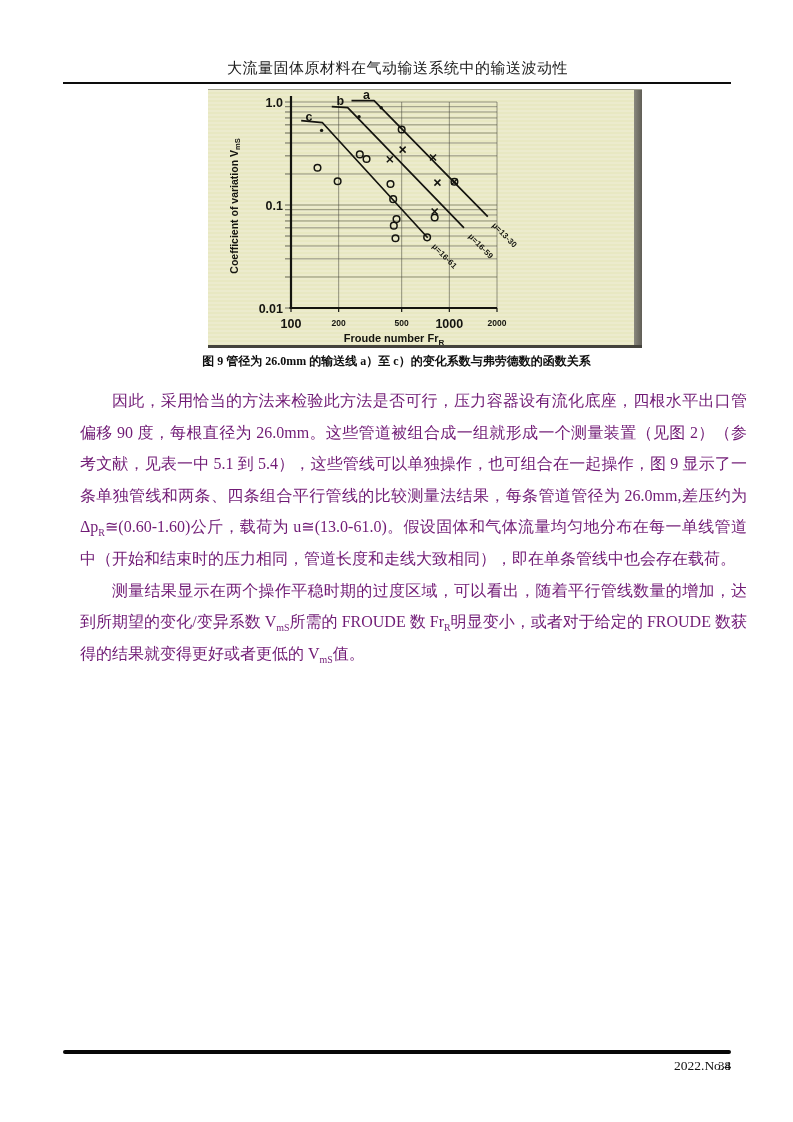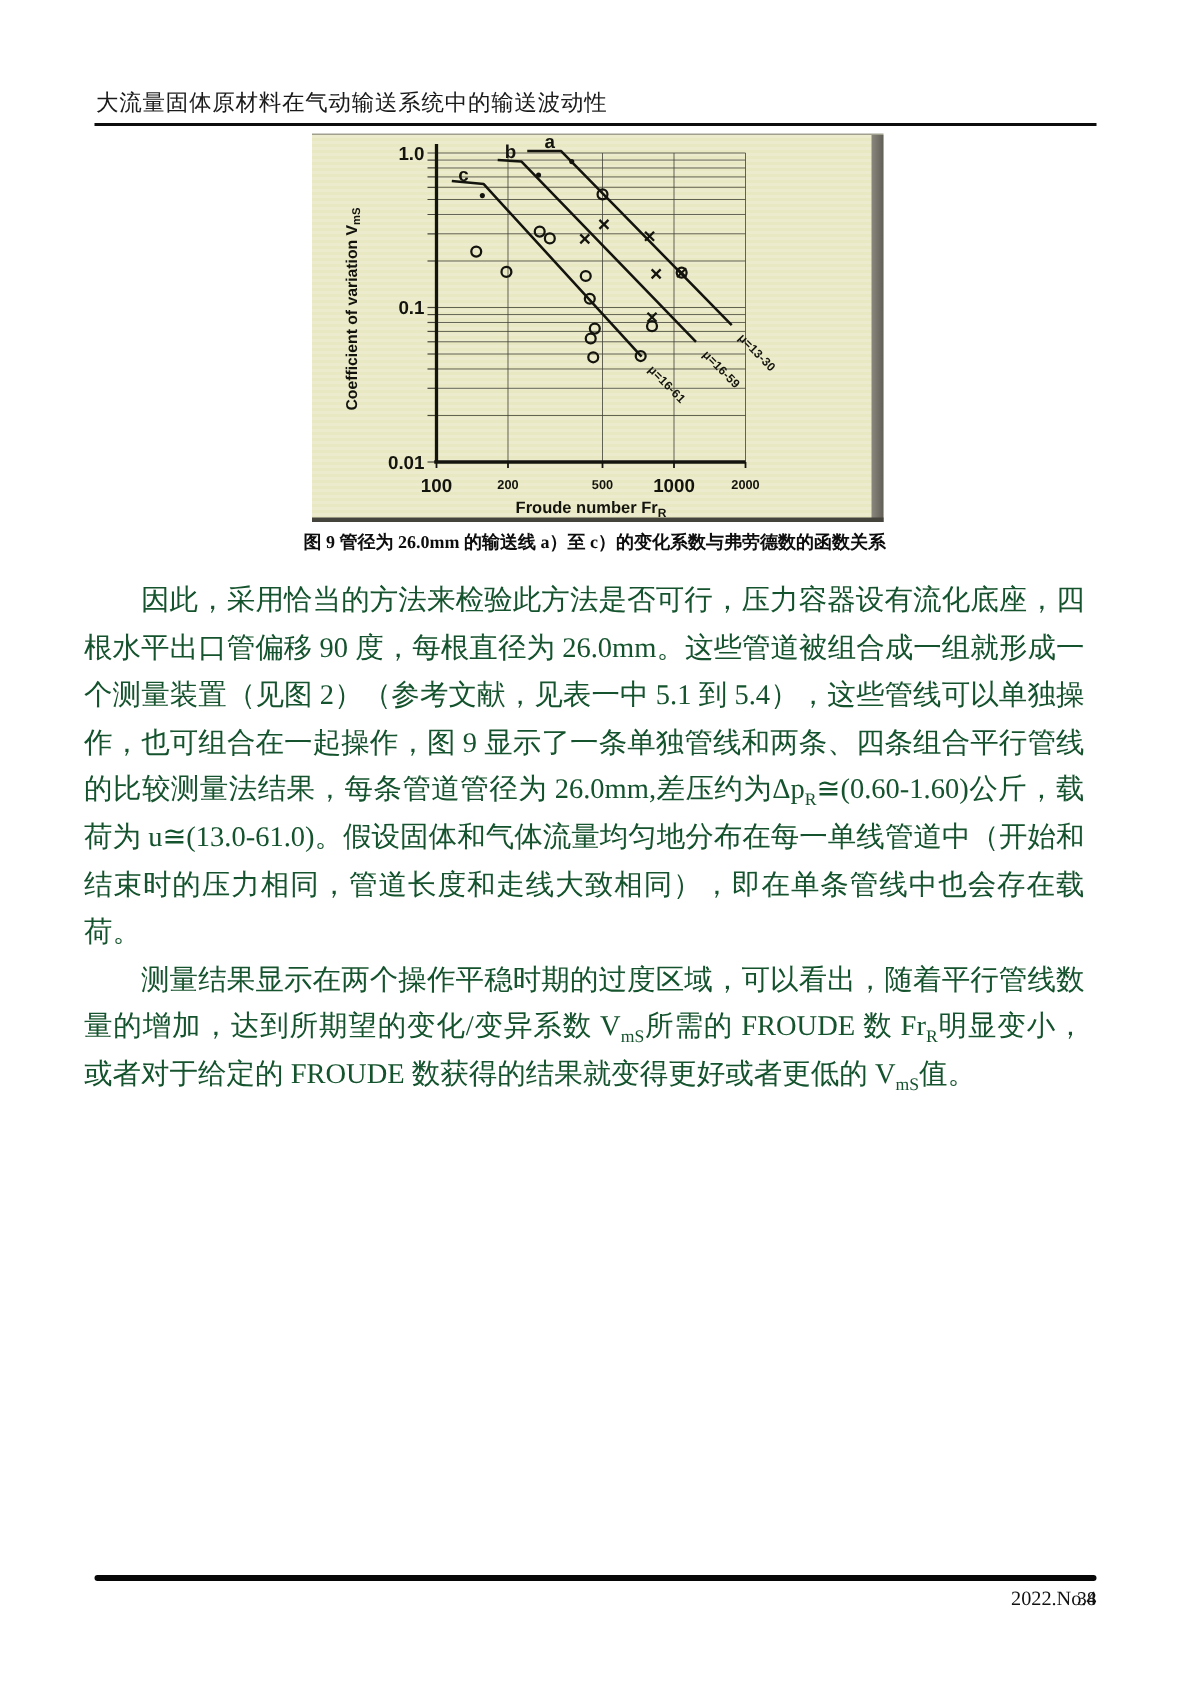--- a/index.html
+++ b/index.html
@@ -2,40 +2,40 @@
 <html><head>
 <meta charset="utf-8">
 <style>
   html,body{margin:0;padding:0;}
   body{
     width:793px;height:1122px;position:relative;background:#ffffff;
     font-family:"Liberation Serif","DejaVu Serif",serif;color:#111;
     overflow:hidden;
   }
   .header-title{
-    position:absolute;top:59px;left:64px;width:667px;text-align:left;
+    position:absolute;top:59px;left:64px;width:667px;text-align:center;
     font-size:15px;letter-spacing:.5px;color:#1a1a1a;
   }
   .header-rule{position:absolute;top:82px;left:63px;width:668px;height:2px;background:#0d0d0d;}
   .figure{
-    position:absolute;left:208px;top:89px;width:381px;height:258px;
+    position:absolute;left:208px;top:89px;width:434px;height:258px;
     background:repeating-linear-gradient(to bottom,#ecebcd 0px,#ecebcd 2px,#e8e8c2 2px,#e8e8c2 4px);
     border-top:1px solid #a0a08f;
   }
   .figure-right-band{position:absolute;top:0;right:0;width:8px;height:100%;
     background:linear-gradient(to right,#8a887e,#605e56);}
   .figure-bottom-band{position:absolute;left:0;bottom:0;width:100%;height:3px;background:#44433c;}
   .chart-svg{position:absolute;left:0;top:0;}
   .figure-caption{
     position:absolute;top:353px;left:40px;width:713px;text-align:center;
     font-weight:bold;font-size:12px;color:#0e0e0e;
   }
   .body-text{
-    position:absolute;top:385px;left:56px;width:667px;
-    font-size:19px;line-height:31.6px;text-align:justify;color:#14532d;
+    position:absolute;top:385px;left:80px;width:667px;
+    font-size:16px;line-height:31.6px;text-align:justify;color:#701a75;
   }
   .body-text p{margin:0;text-indent:2em;}
   .body-text sub{font-size:.62em;line-height:0;}
   .footer-rule{position:absolute;top:1050px;left:63px;width:668px;height:4px;background:#070707;border-radius:2px;}
   .page-number{position:absolute;top:1058px;left:64px;width:667px;text-align:right;font-size:13px;color:#111;}
   .issue-label{position:absolute;top:1058px;right:62px;font-size:13.5px;color:#111;}
 </style>
 </head>
 <body>
 

